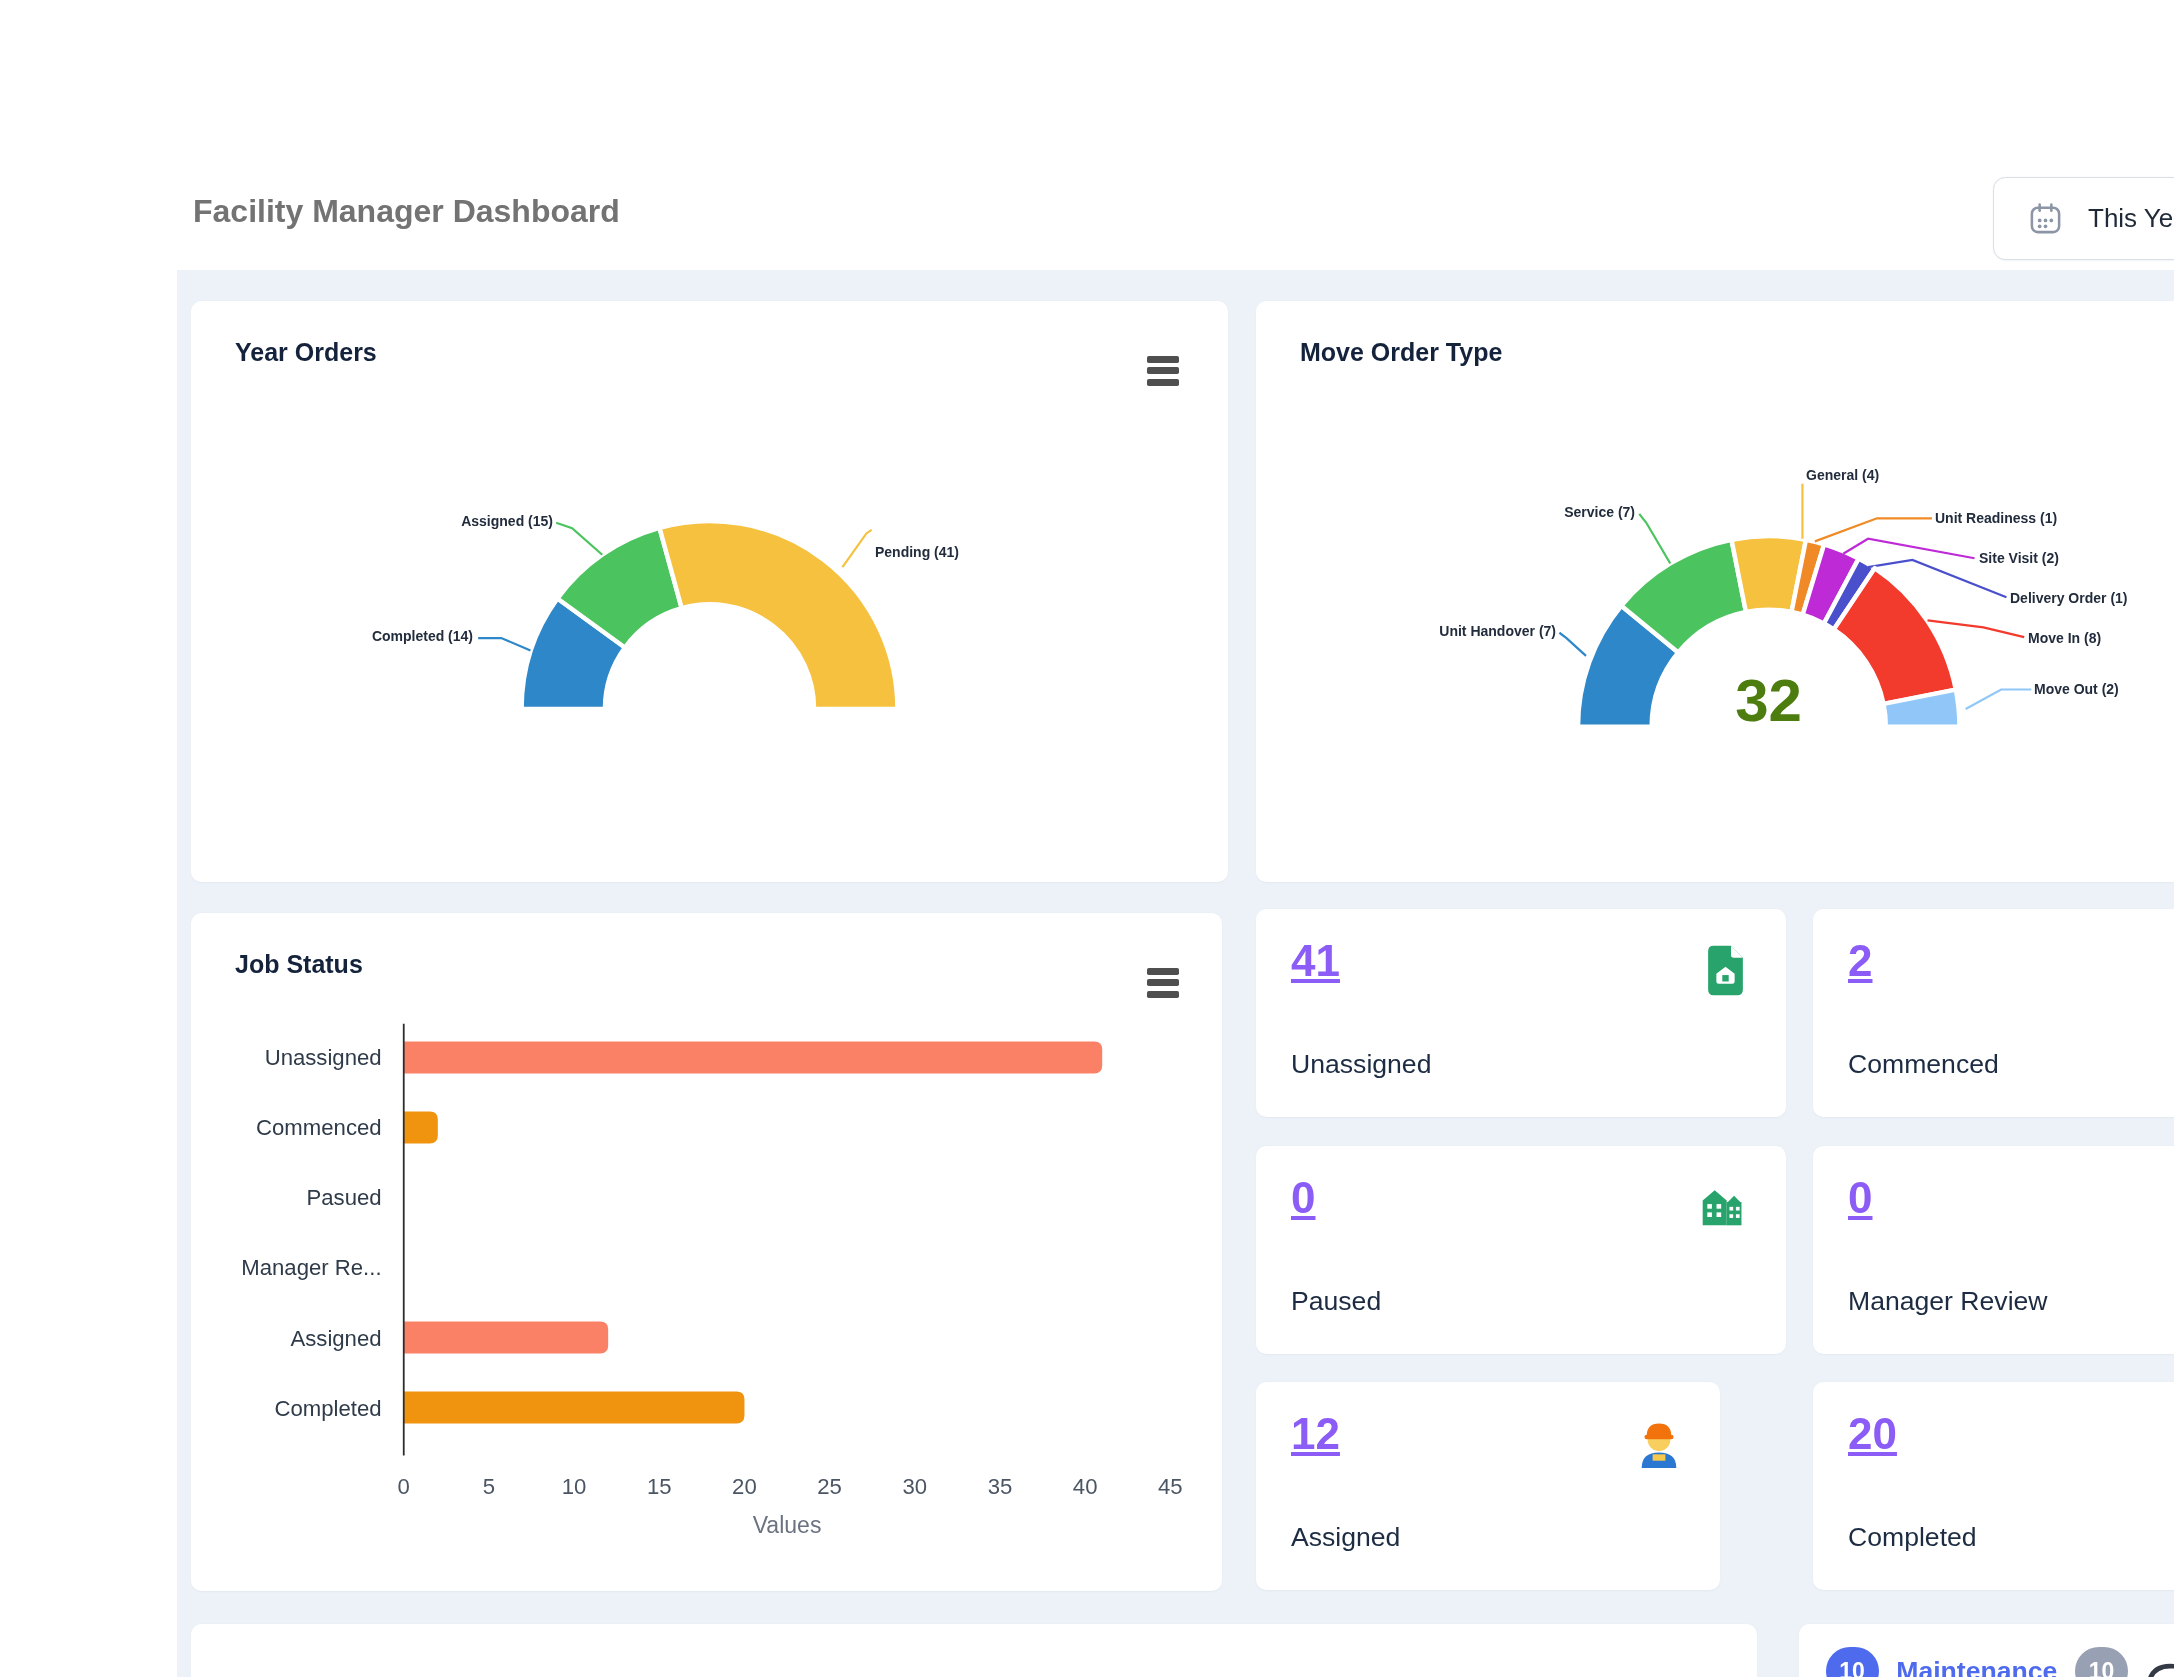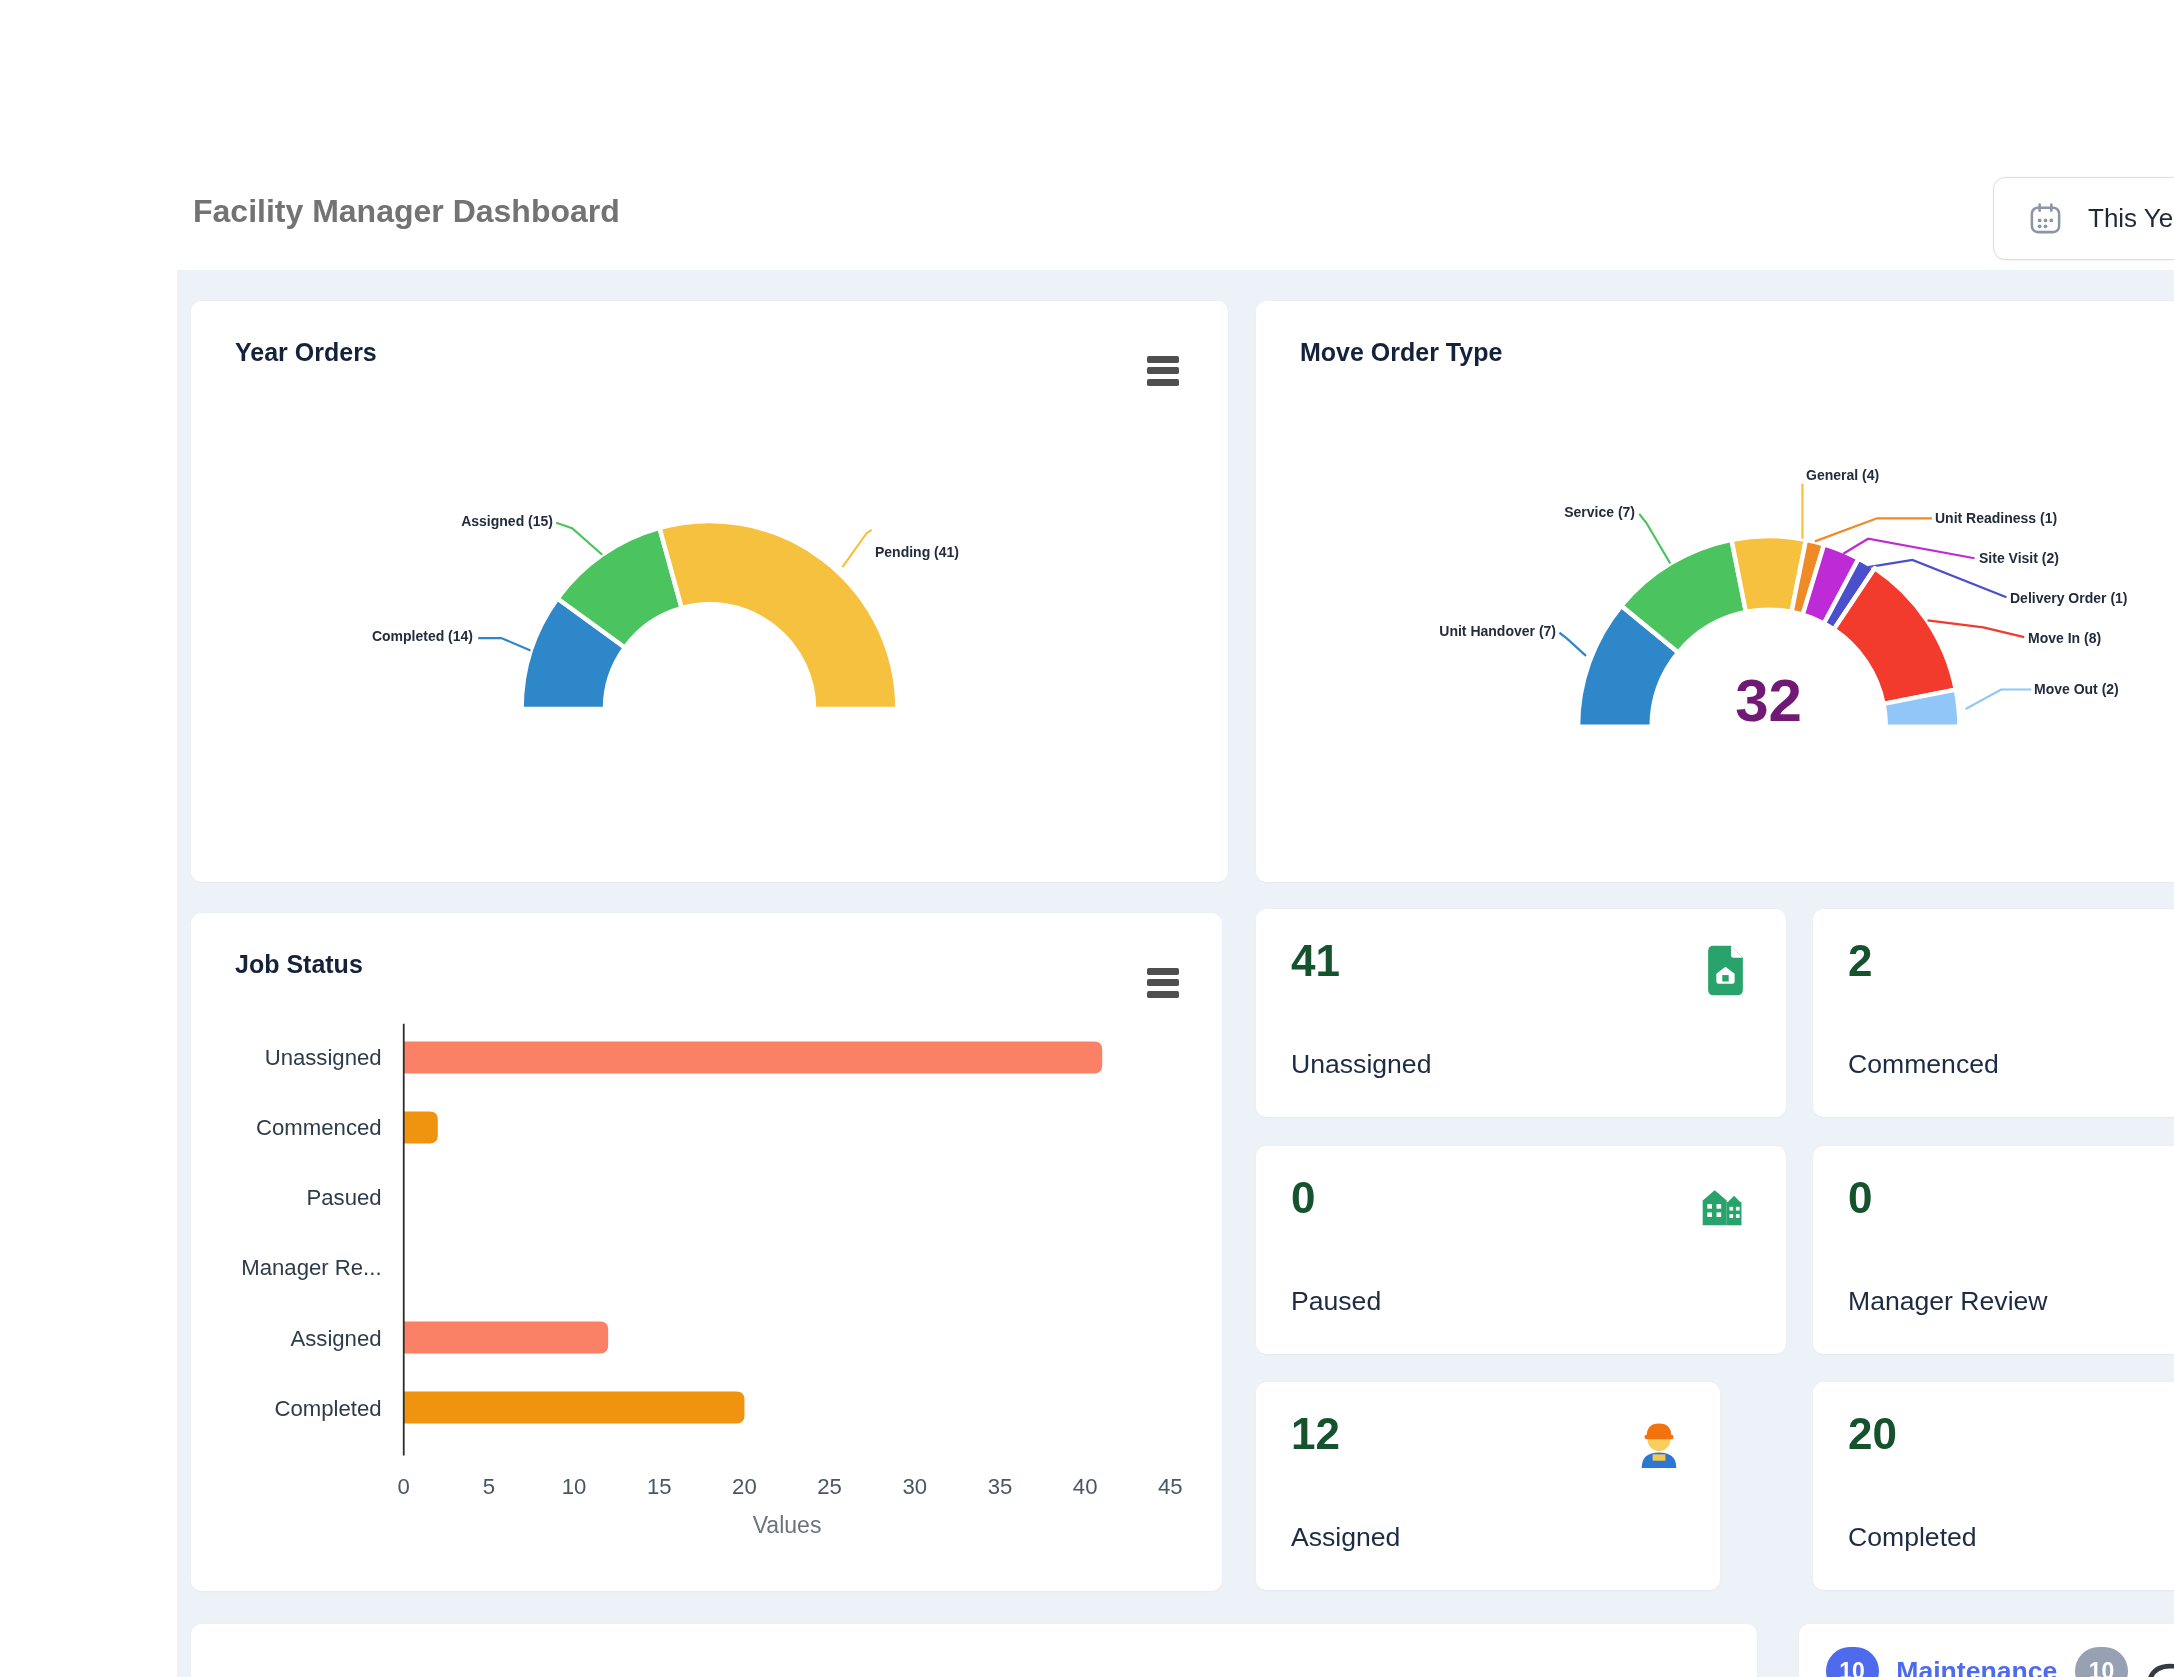--- a/index.html
+++ b/index.html
@@ -12,22 +12,22 @@
         padding-left:34px;box-sizing:border-box;box-shadow:0 0.9px 1.8px rgba(16,24,40,.05);cursor:pointer;}
   .period-btn span{font-size:26px;color:#1f2937;white-space:nowrap;}
   .card{position:absolute;background:#fff;border-radius:10.6px;box-shadow:0 0.9px 1.8px rgba(16,24,40,.04);}
   .card-title{position:absolute;left:44px;top:37px;font-size:25px;font-weight:bold;color:#14233b;}
   .hamburger{position:absolute;left:956px;top:55px;width:32px;cursor:pointer;}
   .hamburger i{display:block;height:7px;background:#4f4f4f;border-radius:1.8px;margin-bottom:4.4px;}
   .chart-svg{position:absolute;left:0;top:0;}
   .dlabel{position:absolute;font-size:14px;font-weight:bold;color:#222c3c;white-space:nowrap;
         transform:translate(0,-50%);}
   .dlabel.end{transform:translate(-100%,-50%);}
-  .donut-total{position:absolute;font-size:60px;font-weight:bold;color:#701a75;width:195px;text-align:center;}
-  .stat-value{position:absolute;left:35px;top:26.6px;font-size:44px;font-weight:bold;color:#14532d;}
+  .donut-total{position:absolute;font-size:60px;font-weight:bold;color:#4d7c0f;width:195px;text-align:center;}
+  .stat-value{position:absolute;left:35px;top:26.6px;font-size:44px;font-weight:bold;color:#8b5cf6;text-decoration:underline;}
   .stat-label{position:absolute;left:35px;top:140px;font-size:26.6px;color:#1d2c42;}
   .stat-icon{position:absolute;right:39px;top:35px;}
   .brow{display:flex;align-items:center;gap:17.7px;padding:23px 0 0 26.6px;}
   .pill{height:48px;min-width:53px;border-radius:24px;color:#fff;font-weight:bold;font-size:23px;
         display:flex;align-items:center;justify-content:center;padding:0 8.9px;box-sizing:border-box;}
   .pill.blue{background:#4e6bee;}
   .pill.gray{background:#98a1b3;}
   .brow-label{font-size:26.6px;font-weight:bold;color:#4e6bee;white-space:nowrap;}
 </style>
 </head>

